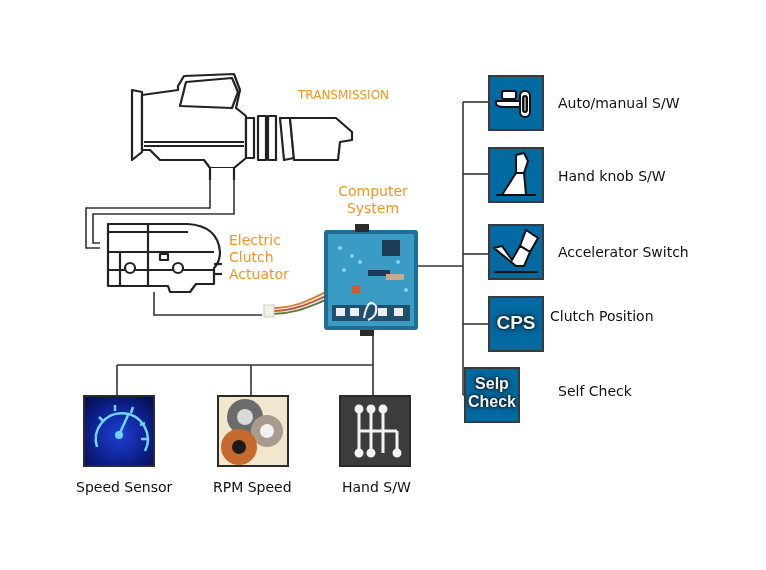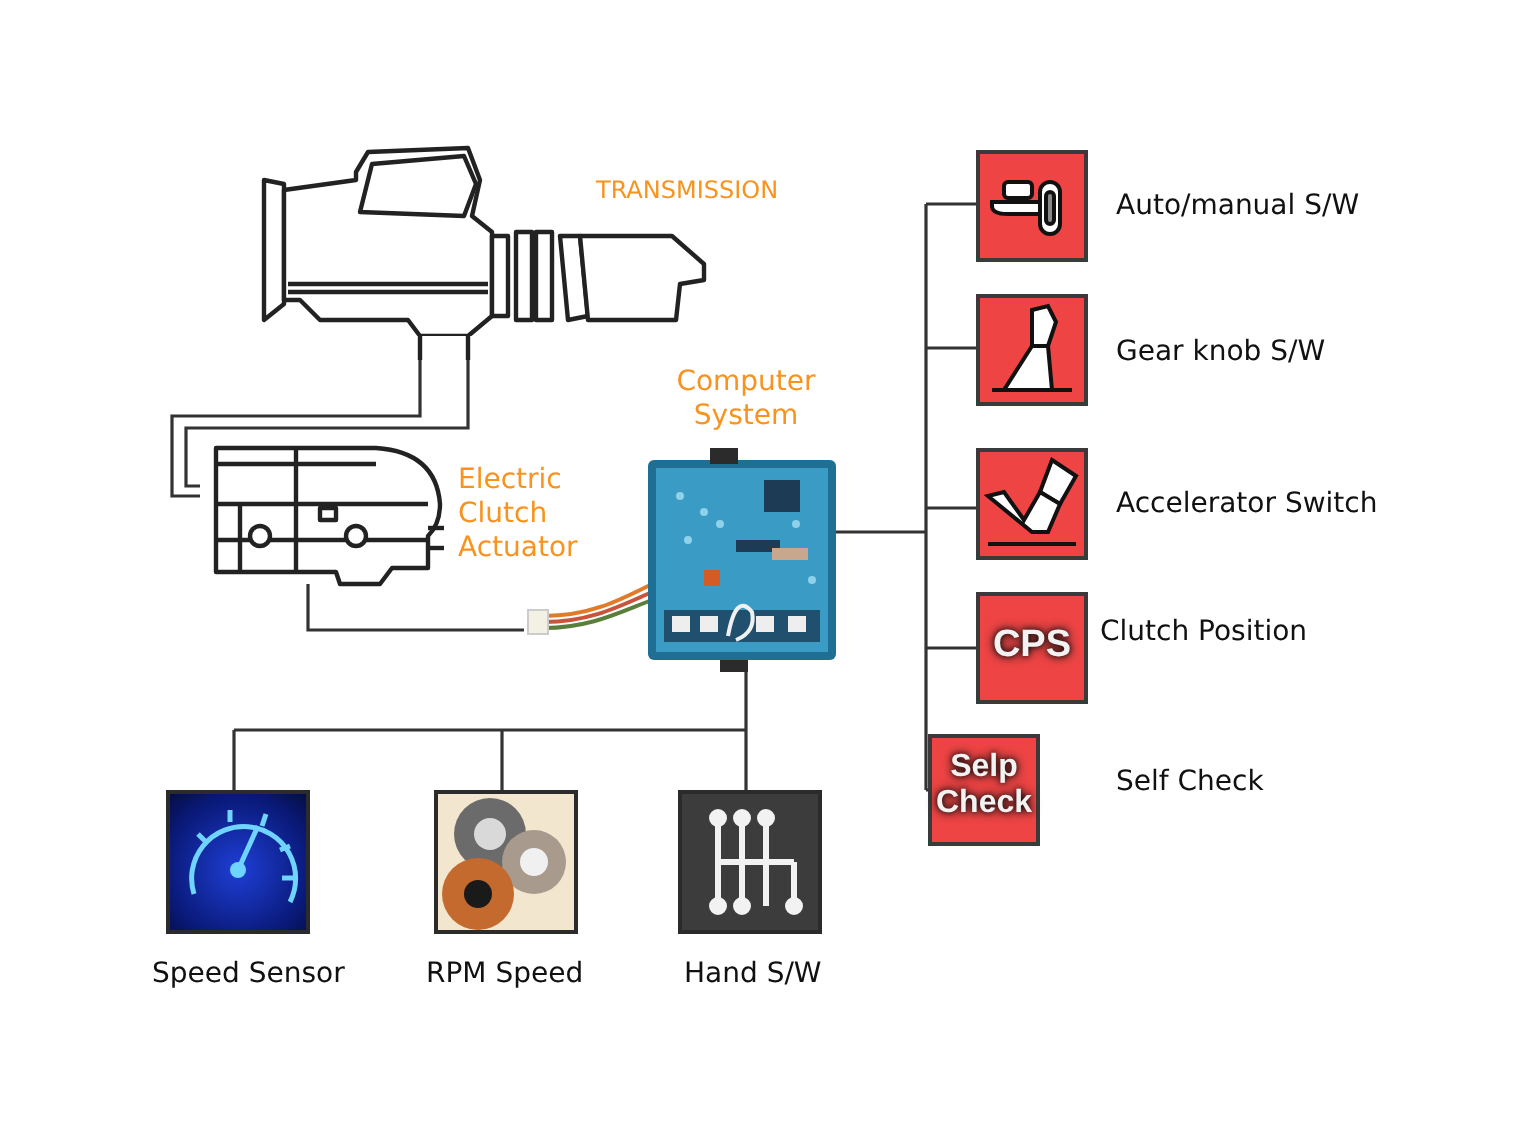--- a/index.html
+++ b/index.html
@@ -1,20 +1,20 @@
 <!DOCTYPE html>
 <html><head>
 <meta charset="utf-8">
 <style>
   html,body{margin:0;padding:0;background:#fff;}
   body{width:766px;height:570px;position:relative;overflow:hidden;font-family:"DejaVu Sans","Liberation Sans",sans-serif;}
   .abs{position:absolute;}
   .orange{color:#f7931e;font-size:14px;line-height:17px;}
   .lbl{color:#111;font-size:14px;line-height:18px;white-space:nowrap;}
-  .tile{position:absolute;width:56px;height:56px;background:#ef4444;border:2px solid #3a3a3a;box-sizing:border-box;}
+  .tile{position:absolute;width:56px;height:56px;background:#0369a1;border:2px solid #3a3a3a;box-sizing:border-box;}
   .btile{position:absolute;width:72px;height:72px;box-sizing:border-box;border:2px solid #2b2b2b;}
   svg{position:absolute;left:0;top:0;}
   .tiletext{position:absolute;left:0;right:0;text-align:center;color:#f2f2f2;font-weight:bold;font-family:"Liberation Sans",sans-serif;text-shadow:0 0 3px #000,0 0 6px #222;}
 </style>
 </head>
 <body>
 
 <svg width="766" height="570">
   <g stroke="#333" stroke-width="1.6" fill="none">
 
@@ -146,21 +146,21 @@
   <div class="tiletext" style="top:14px;font-size:19px;">CPS</div>
 </div>
 <div class="tile" style="left:464px;top:367px;">
   <div class="tiletext" style="top:6px;font-size:16px;line-height:18px;">
     <div>Selp</div>
     <div>Check</div>
   </div>
 </div>
 
 <div class="abs lbl" style="left:558px;top:94px;">Auto/manual S/W</div>
-<div class="abs lbl" style="left:558px;top:167px;">Gear knob S/W</div>
+<div class="abs lbl" style="left:558px;top:167px;">Hand knob S/W</div>
 <div class="abs lbl" style="left:558px;top:243px;">Accelerator Switch</div>
 <div class="abs lbl" style="left:550px;top:307px;">
   <div>Clutch Position</div>
 </div>
 <div class="abs lbl" style="left:558px;top:382px;text-align:center;">Self Check</div>
 
 <div class="btile" style="left:83px;top:395px;background:radial-gradient(circle at 50% 55%,#1e3fd6,#0a1a7a 70%,#050d45);">
   <svg width="68" height="68">
     <g stroke="#6fd4ff" stroke-width="2.5" fill="none">
       <path d="M12,50 A26,26 0 1 1 60,54"></path>

